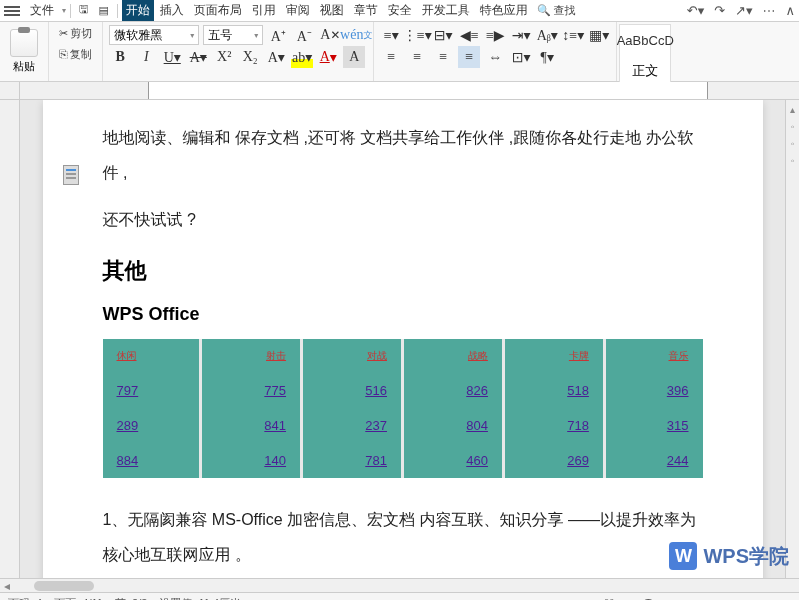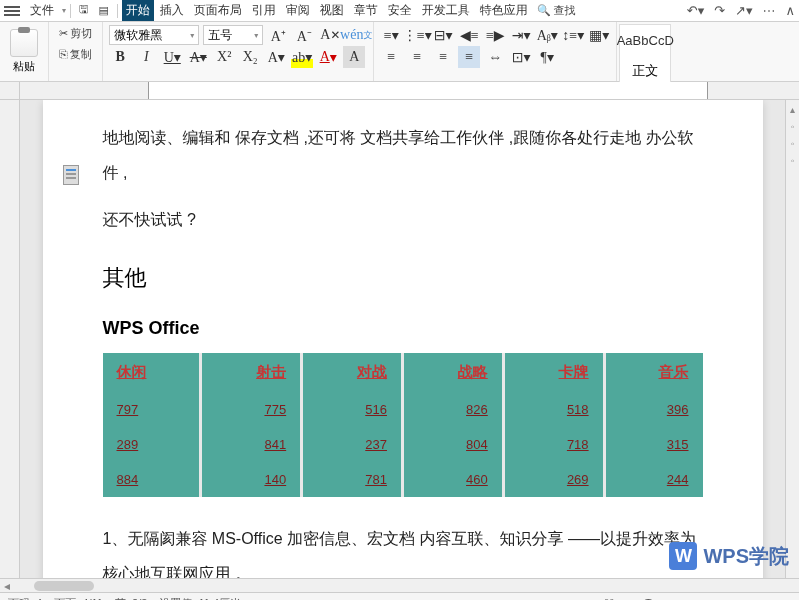--- a/index.html
+++ b/index.html
@@ -36,26 +36,26 @@
 .ruler-corner { width: 20px; background: #f0f0f0; border-right: 1px solid #ccc; }
 .ruler-track { flex: 1; position: relative; }
 .ruler-active { position: absolute; top: 0; height: 18px; background: #fff; border-left: 1px solid #999; border-right: 1px solid #999; }
 
 .workspace { display: flex; height: 478px; }
 .doc-area { flex: 1; background: #e8e8e8; overflow: auto; position: relative; }
 .page { background: #fff; margin: 0 auto; width: 720px; min-height: 800px; padding: 20px 60px 40px 60px; box-shadow: 0 2px 8px rgba(0,0,0,0.15); position: relative; }
 .page-icon { position: absolute; left: 20px; top: 65px; width: 16px; height: 20px; background: #ddd; border: 1px solid #999; }
 .page-icon::after { content: ''; position: absolute; top: 3px; left: 2px; right: 2px; height: 2px; background: #4a90d9; box-shadow: 0 4px 0 #999, 0 8px 0 #999; }
 .body-text { font-size: 16px; line-height: 2.2; color: #222; margin-bottom: 12px; }
-.h1 { font-size: 22px; font-weight: normal; margin: 25px 0; color: #000; }
+.h1 { font-size: 22px; font-weight: bold; margin: 18px 0; color: #000; }
 .h2 { font-size: 18px; font-weight: bold; margin: 14px 0; color: #000; }
 .game-table { width: 100%; border-collapse: collapse; margin: 8px 0 24px 0; }
 .game-table td { background: #4fa89b; padding: 10px 14px; text-align: left; border: none; }
-.game-table tr:first-child td { color: #c73636; font-weight: bold; text-decoration: underline; font-size: 15px; }
-.game-table tr:not(:first-child) td { color: #7f1d1d; text-decoration: underline; font-size: 13px; }
+.game-table tr:first-child td { color: #c73636; font-weight: normal; text-decoration: underline; font-size: 10px; }
+.game-table tr:not(:first-child) td { color: #4c1d95; text-decoration: underline; font-size: 13px; }
 .game-table td + td { border-left: 3px solid #e8e8e8; text-align: right; }
 .right-rail { width: 14px; background: #f0f0f0; border-left: 1px solid #ccc; display: flex; flex-direction: column; align-items: center; padding-top: 4px; gap: 6px; }
 .right-rail span { color: #888; font-size: 10px; cursor: pointer; }
 
 .hscroll { height: 14px; background: #f0f0f0; border-top: 1px solid #ccc; display: flex; align-items: center; }
 .hscroll .thumb { height: 10px; width: 60px; background: #ccc; border-radius: 5px; margin-left: 20px; }
 
 .statusbar { height: 22px; background: #f5f5f5; border-top: 1px solid #ccc; display: flex; align-items: center; padding: 0 8px; font-size: 11px; color: #555; gap: 12px; }
 .statusbar .spacer { flex: 1; }
 .status-icons { display: flex; gap: 8px; align-items: center; }

